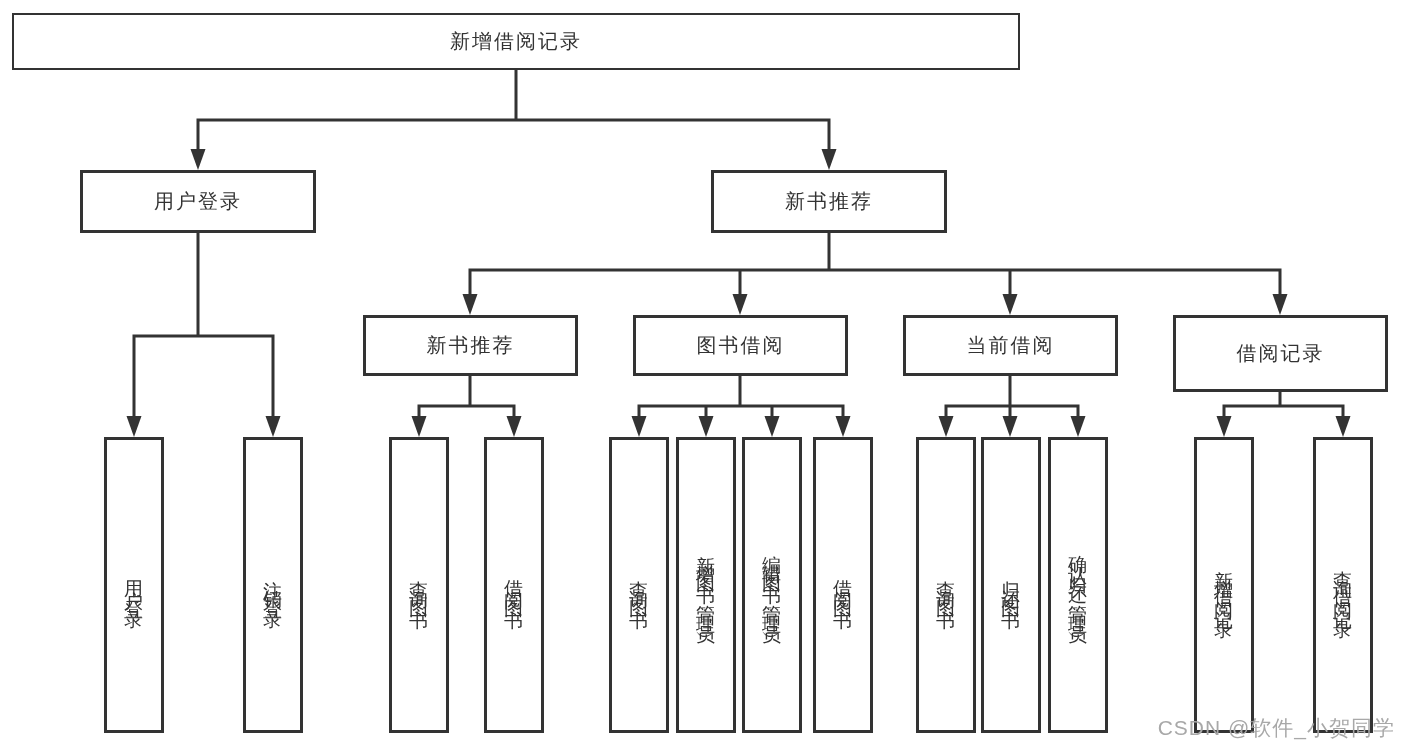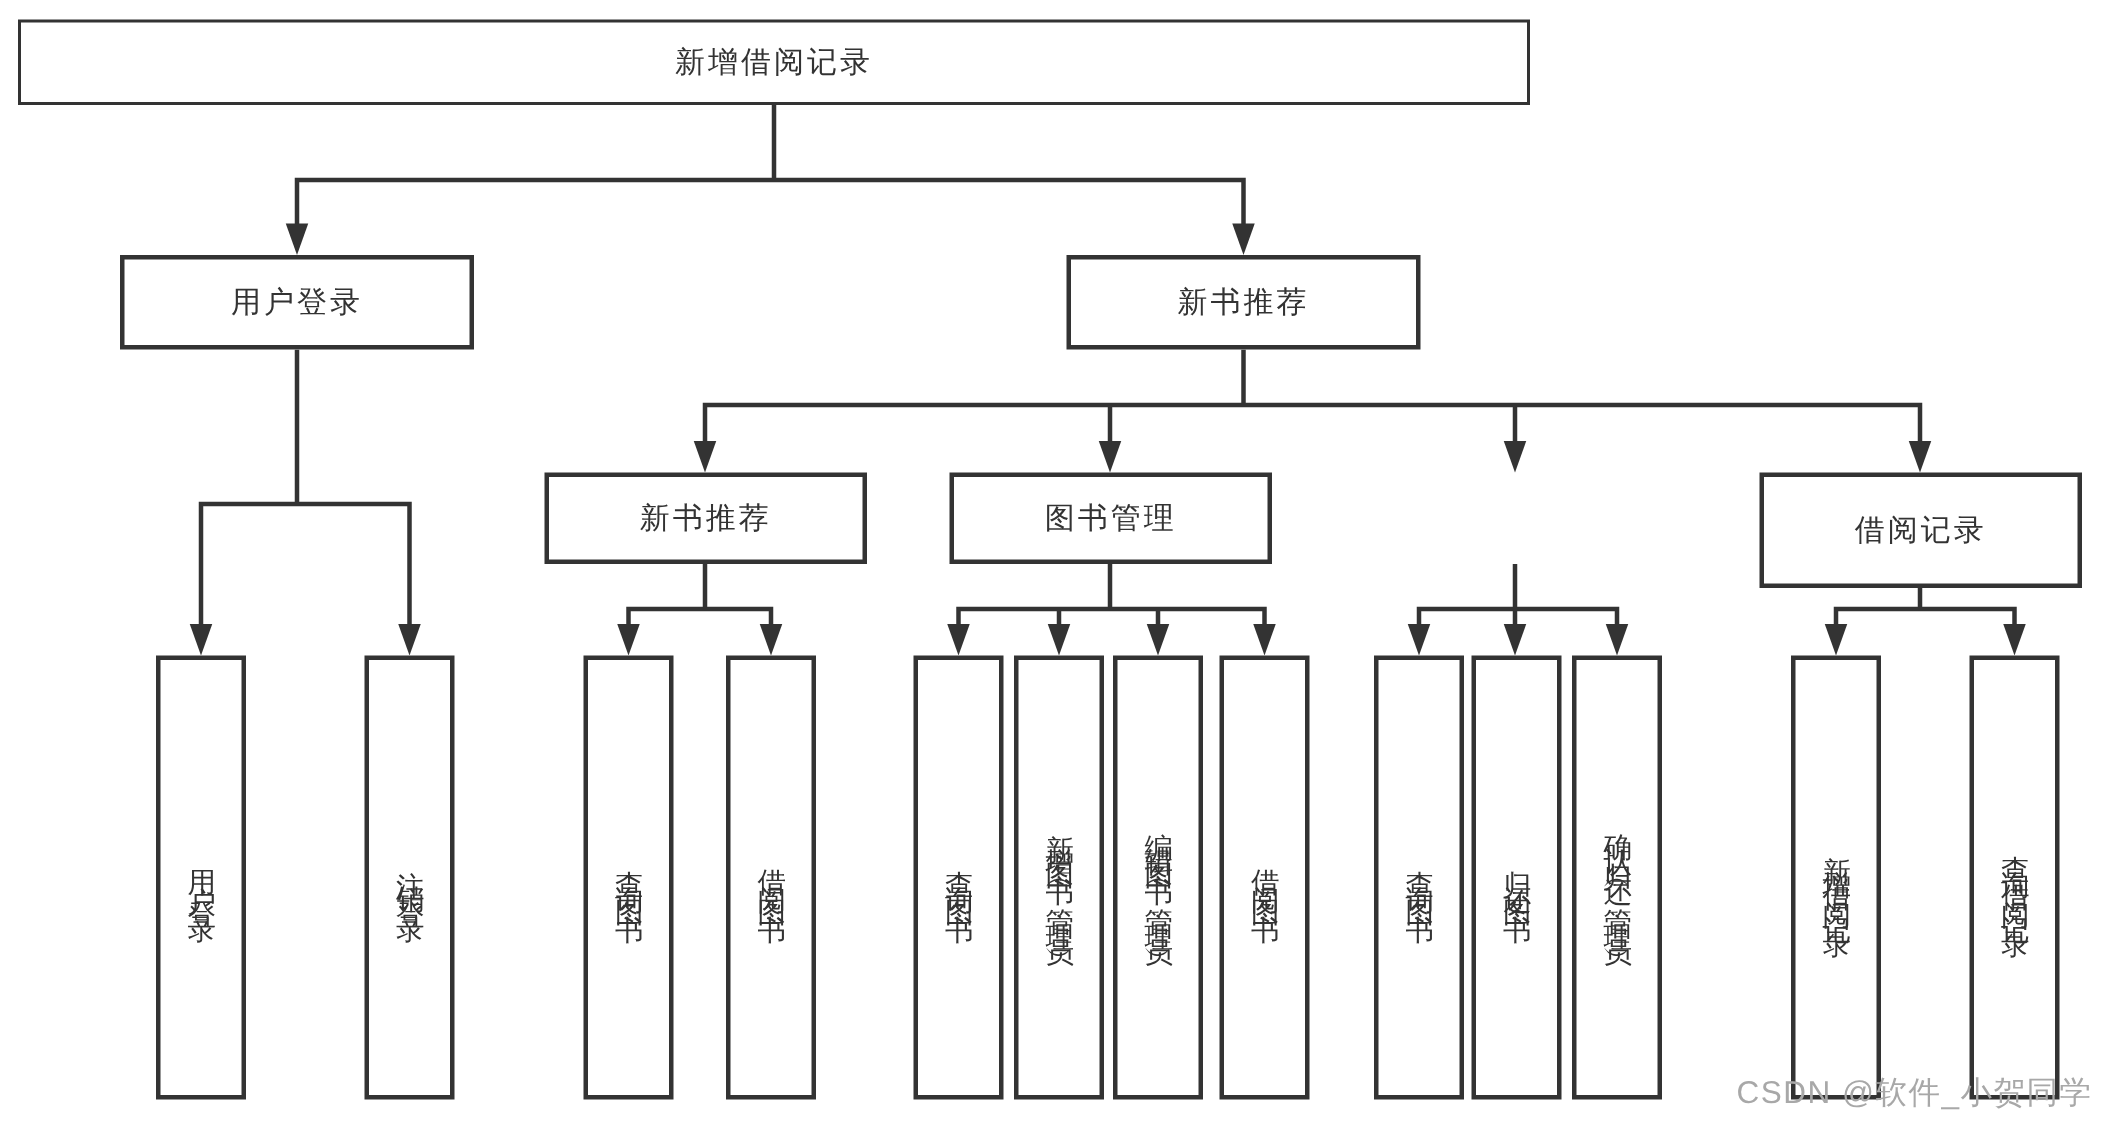--- a/index.html
+++ b/index.html
@@ -121,21 +121,24 @@
     <span class="hlabel">用户登录</span>
   </div>
   <div class="node" style="left:711px;top:170px;width:236px;height:63px">
     <span class="hlabel">新书推荐</span>
   </div>
 
   <div class="node" style="left:363px;top:315px;width:215px;height:61px">
     <span class="hlabel">新书推荐</span>
   </div>
   <div class="node" style="left:633px;top:315px;width:215px;height:61px">
-    <span class="hlabel">图书管理</span>
+    <span class="hlabel">图书借阅</span>
+  </div>
+  <div class="node" style="left:903px;top:315px;width:215px;height:61px">
+    <span class="hlabel">当前借阅</span>
   </div>
   <div class="node" style="left:1173px;top:315px;width:215px;height:77px">
     <span class="hlabel">借阅记录</span>
   </div>
 
   <div class="node leaf" style="left:104px">
     <span class="vlabel">用户登录</span>
   </div>
   <div class="node leaf" style="left:243px">
     <span class="vlabel">注销登录</span>

